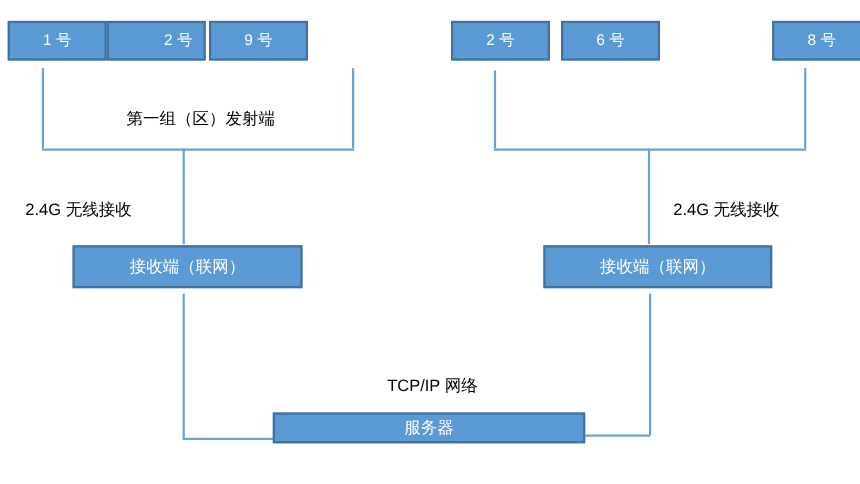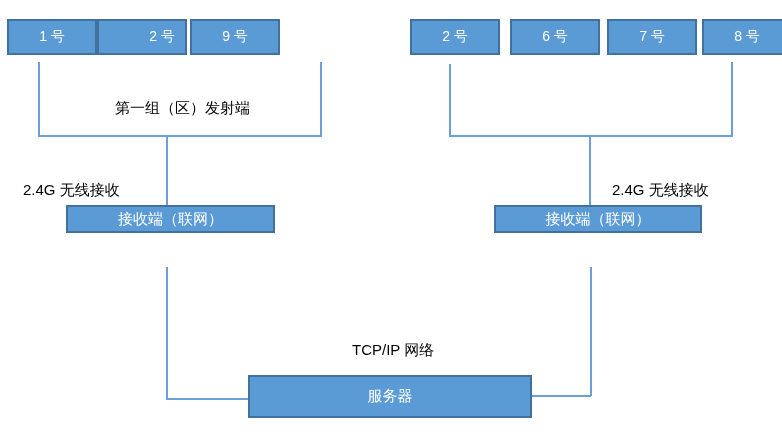--- a/index.html
+++ b/index.html
@@ -14,22 +14,22 @@
     position:absolute;
     box-sizing:border-box;
     background:var(--box-fill,#5b9bd5);
     border:2px solid var(--box-border,#41719c);
     color:var(--box-text,#ffffff);
     display:flex;align-items:center;justify-content:center;
     text-align:center;
     white-space:nowrap;
   }
   .tx{width:90px;height:36px;top:19px;font-size:14px;}
-  .receiver{width:209px;height:28px;top:205px;font-size:15px;}
-  .server{left:248px;top:375px;width:284px;height:43px;font-size:15px;}
+  .receiver{width:209px;height:39px;top:223px;font-size:15px;}
+  .server{left:248px;top:375px;width:284px;height:28px;font-size:15px;}
   .line{position:absolute;background:var(--line,#6b9fd8);}
   .v{width:1.5px;}
   .h{height:1.5px;}
   .lbl{
     position:absolute;
     color:var(--label-text,#000000);
     font-size:15px;
     white-space:nowrap;
   }
 </style>
@@ -37,21 +37,20 @@
 <body>
 
 <div class="canvas">
 
   <div class="node tx" style="left:7px;">1 号</div>
   <div class="node tx" style="left:97px;padding-left:40px;">2 号</div>
   <div class="node tx" style="left:190px;">9 号</div>
 
   <div class="node tx" style="left:410px;">2 号</div>
   <div class="node tx" style="left:510px;">6 号</div>
-  <div class="node tx" style="left:607px;">7 号</div>
   <div class="node tx" style="left:702px;">8 号</div>
 
   <div class="line v" style="left:38px;top:62px;height:73px;"></div>
   <div class="line v" style="left:320px;top:62px;height:73px;"></div>
   <div class="line h" style="left:38px;top:135px;width:284px;"></div>
   <div class="line v" style="left:166px;top:135px;height:87px;"></div>
 
   <div class="line v" style="left:449px;top:64px;height:71px;"></div>
   <div class="line v" style="left:731px;top:62px;height:73px;"></div>
   <div class="line h" style="left:449px;top:135px;width:284px;"></div>

